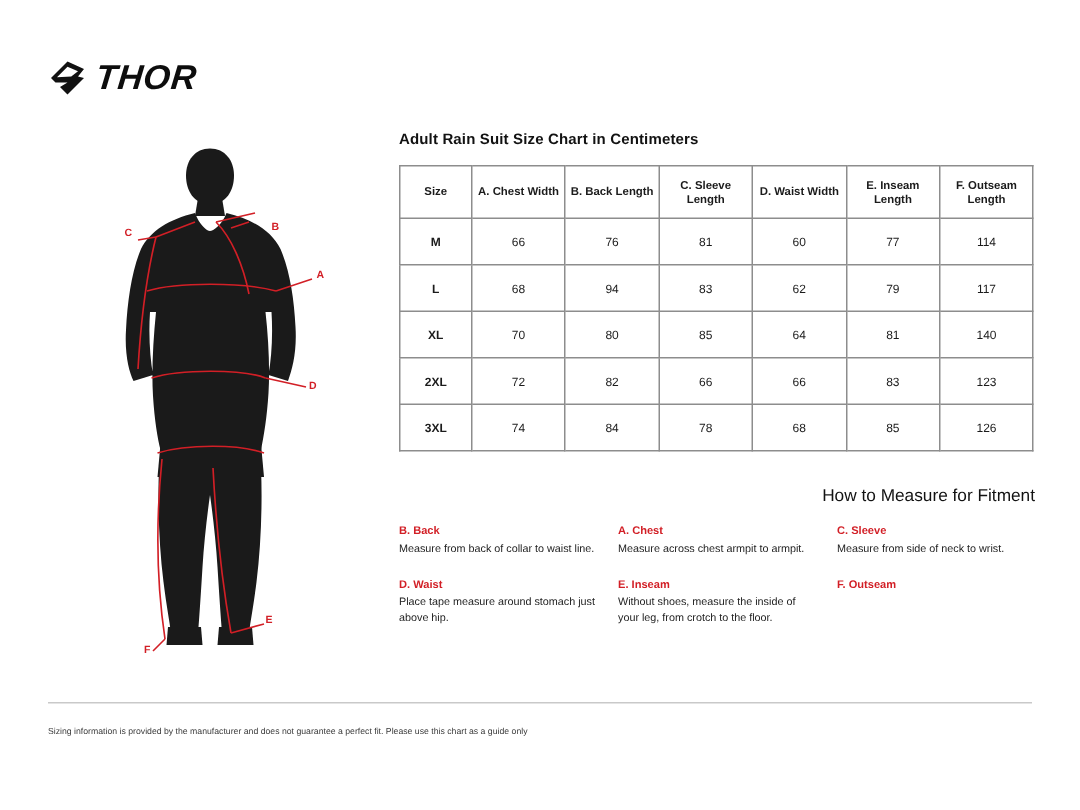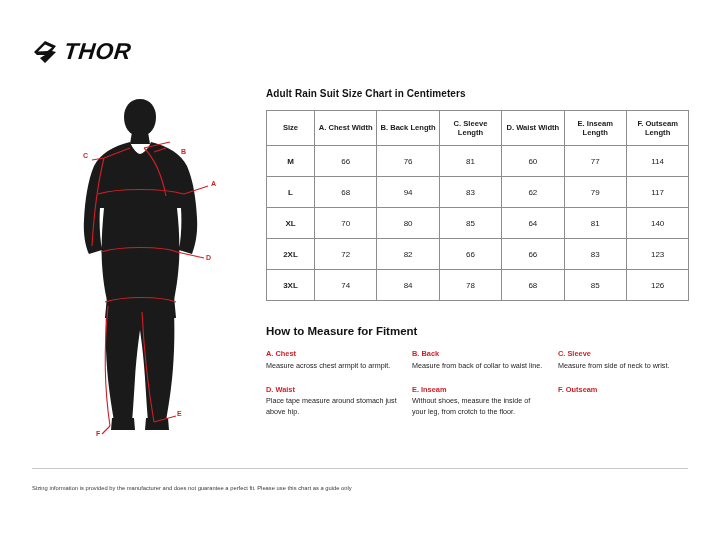--- a/index.html
+++ b/index.html
@@ -95,23 +95,24 @@
   }
   table.size-chart tbody td:first-child {
     font-weight: bold;
   }
   table.size-chart col.c0 { width: 48px; }
   table.size-chart col.cx { width: 62.4px; }
 
   
   .howto-title {
     font-size: 11.5px;
-    font-weight: bold;
+    font-weight: normal;
     color: #121212;
     margin: 24px 0 12px 0;
+    text-align: right;
   }
   .howto-grid {
     display: grid;
     grid-template-columns: 1fr 1fr 1fr;
     column-gap: 14px;
     row-gap: 14px;
     width: 424px;
   }
   .howto-item .label {
     font-size: 7.4px;
@@ -291,28 +292,28 @@
           <td>85</td>
           <td>126</td>
         </tr>
       </tbody>
     </table>
 
     <h3 class="howto-title">How to Measure for Fitment</h3>
 
     <div class="howto-grid">
       <div class="howto-item">
+        <div class="label">B. Back</div>
+        <div class="desc">Measure from back of collar to waist line.</div>
+      </div>
+      <div class="howto-item">
         <div class="label">A. Chest</div>
         <div class="desc">Measure across chest armpit to armpit.</div>
       </div>
       <div class="howto-item">
-        <div class="label">B. Back</div>
-        <div class="desc">Measure from back of collar to waist line.</div>
-      </div>
-      <div class="howto-item">
         <div class="label">C. Sleeve</div>
         <div class="desc">Measure from side of neck to wrist.</div>
       </div>
       <div class="howto-item">
         <div class="label">D. Waist</div>
         <div class="desc">Place tape measure around stomach just above hip.</div>
       </div>
       <div class="howto-item">
         <div class="label">E. Inseam</div>
         <div class="desc">Without shoes, measure the inside of your leg, from crotch to the floor.</div>

